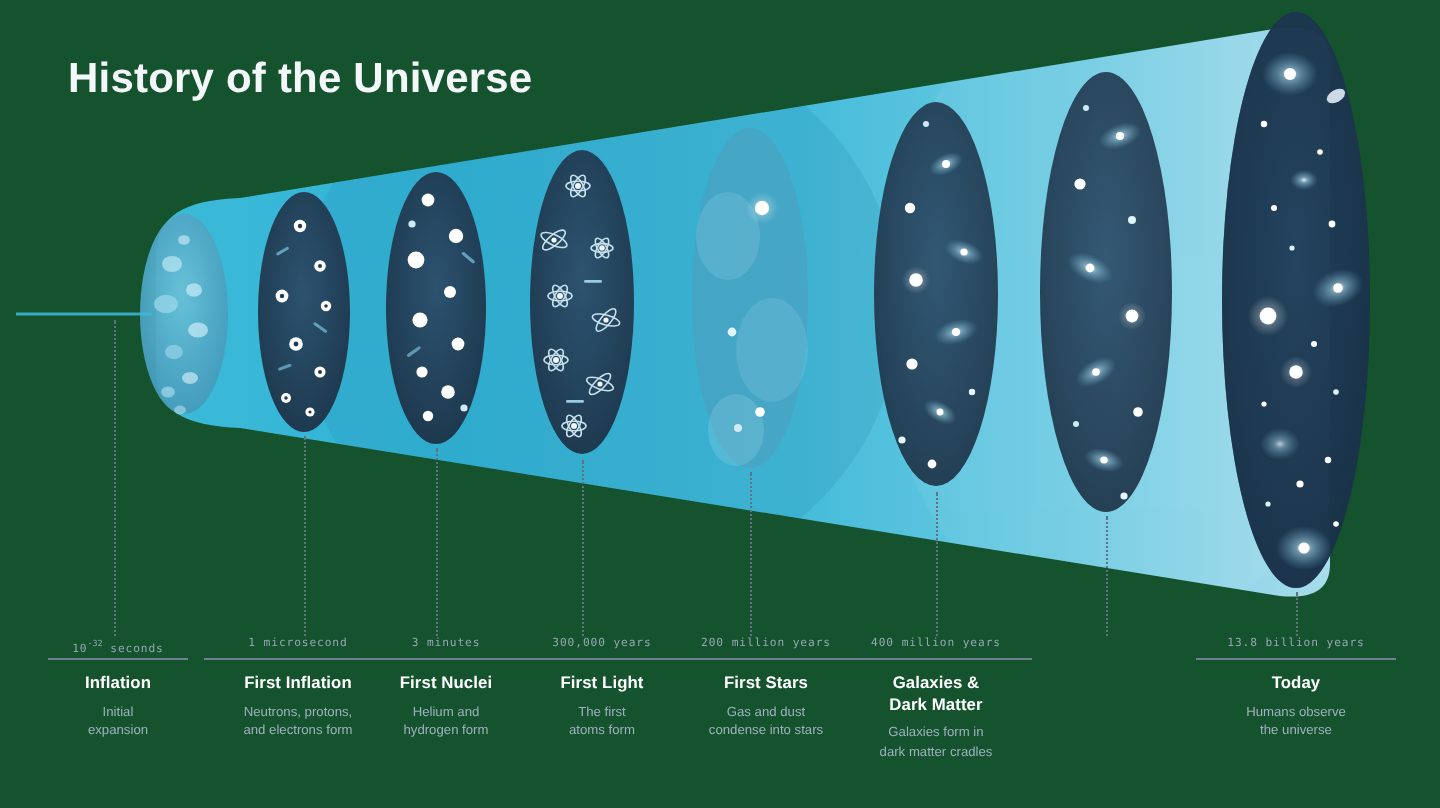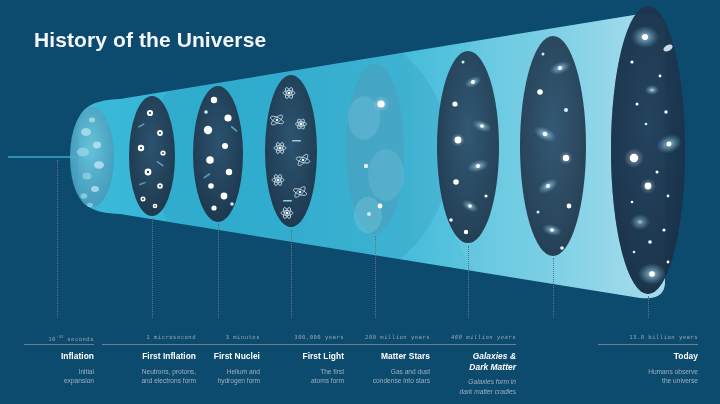--- a/index.html
+++ b/index.html
@@ -9,21 +9,21 @@
     width: 720px;
     height: 404px;
     overflow: hidden;
     background: #0d1520;
   }
 
   #infographic {
     position: relative;
     width: 720px;
     height: 404px;
-    background: #0c4a6e;
+    background: #14532d;
     font-family: "Liberation Sans", sans-serif;
     overflow: hidden;
   }
 
   
   #title {
     position: absolute;
     left: 34px;
     top: 28px;
     font-size: 21px;
@@ -56,22 +56,22 @@
   #labels {
     position: absolute;
     left: 0;
     top: 316px;
     width: 720px;
     height: 88px;
     z-index: 30;
   }
   .col {
     position: absolute;
-    top: 15px;
-    text-align: right;
+    top: 0;
+    text-align: center;
   }
   .time {
     font-family: "DejaVu Sans Mono", "Liberation Mono", monospace;
     font-size: 5.6px;
     color: #97a6b6;
     letter-spacing: 0.45px;
     white-space: nowrap;
     height: 12px;
     line-height: 12px;
   }
@@ -402,25 +402,25 @@
     <div class="col" style="left:258px; width:86px;">
       <div class="time">300,000 years</div>
       <div class="rule"></div>
       <div class="head">First Light</div>
       <div class="desc">The first<br>atoms form</div>
     </div>
 
     <div class="col" style="left:336px; width:94px;">
       <div class="time">200 million years</div>
       <div class="rule"></div>
-      <div class="head">Matter Stars</div>
+      <div class="head">First Stars</div>
       <div class="desc">Gas and dust<br>condense into stars</div>
     </div>
 
-    <div class="col" style="left:420px; width:96px;font-style:italic;">
+    <div class="col" style="left:420px; width:96px;">
       <div class="time">400 million years</div>
       <div class="rule"></div>
       <div class="head">Galaxies &amp;<br>Dark Matter</div>
       <div class="desc">Galaxies form in<br>dark matter cradles</div>
     </div>
 
 
     <div class="col" style="left:598px; width:100px;">
       <div class="time">13.8 billion years</div>
       <div class="rule"></div>

